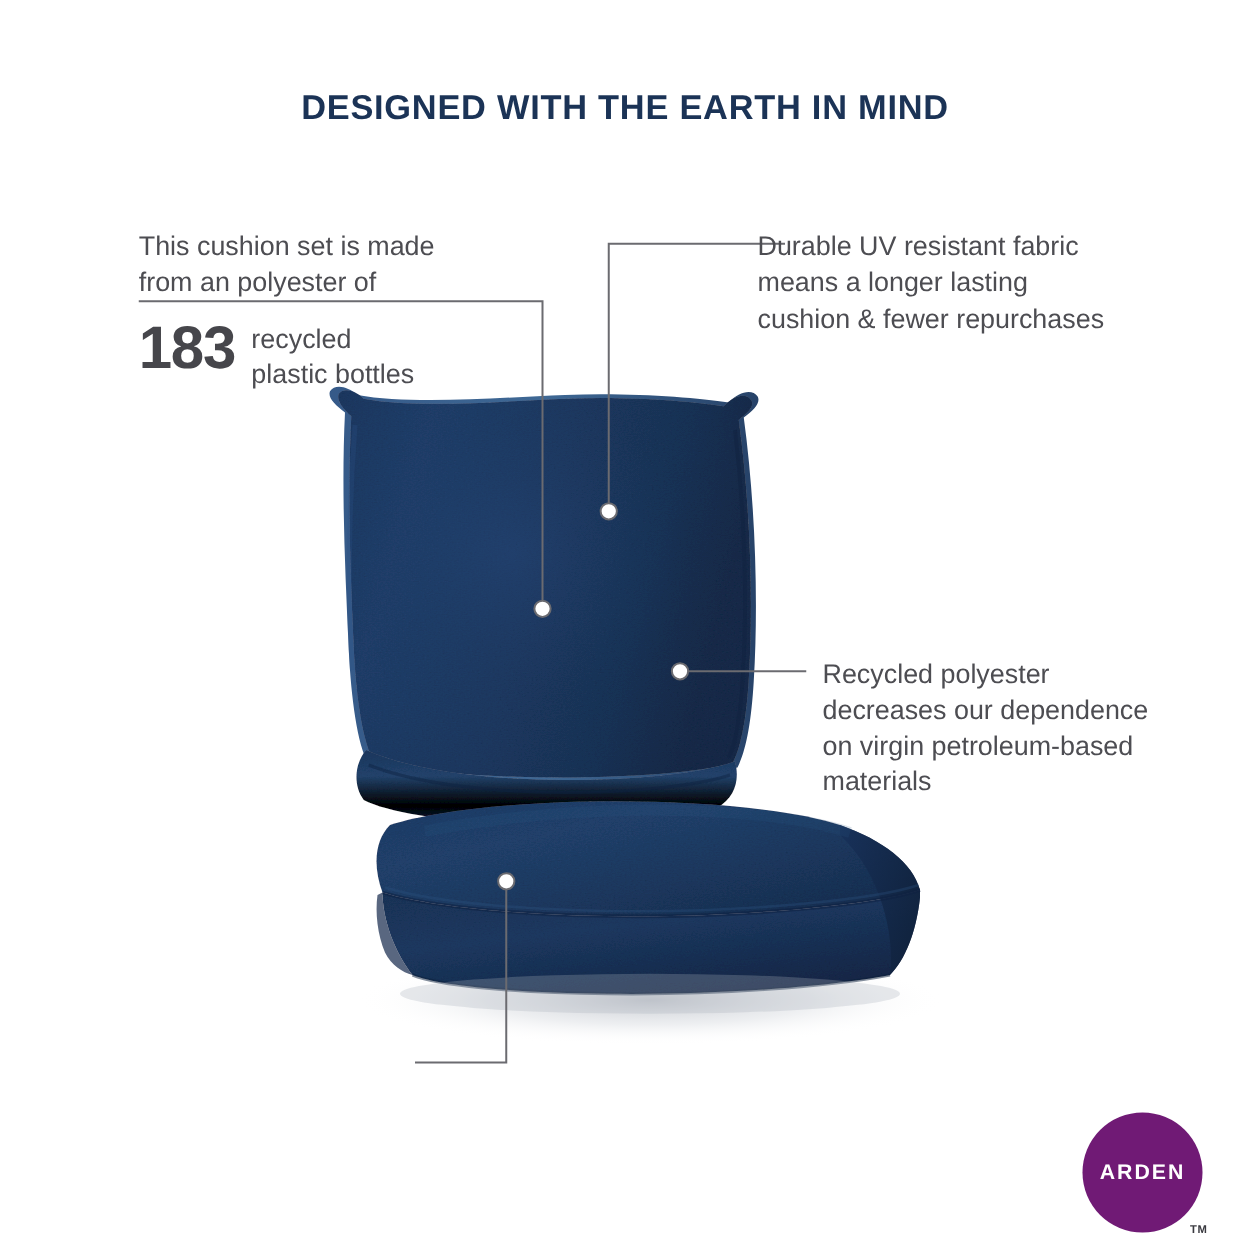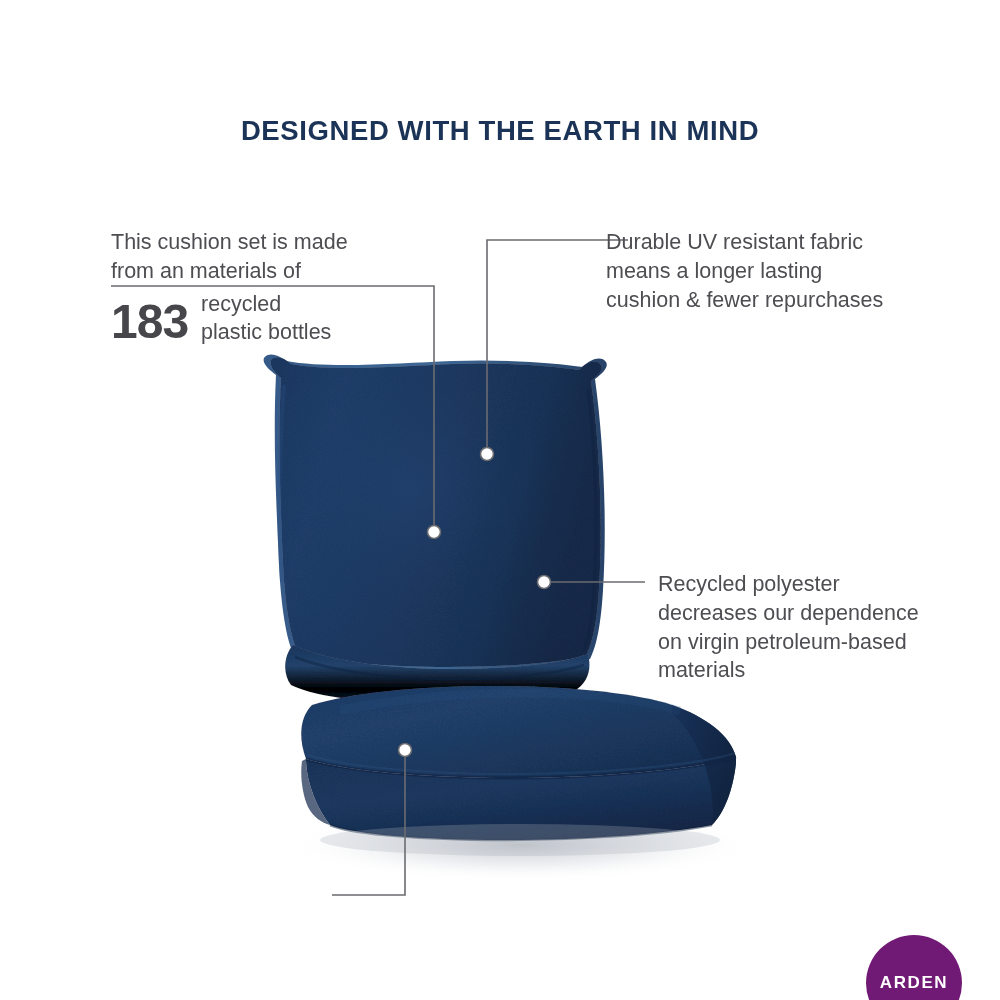--- a/index.html
+++ b/index.html
@@ -5,21 +5,21 @@
 <style>
   * { margin:0; padding:0; box-sizing:border-box; }
   html,body { width:1000px; height:1000px; }
   body {
     background:#ffffff;
     font-family:"Liberation Sans", sans-serif;
     color:#4a4a4f;
     position:relative;
     overflow:hidden;
   }
-  #stage { position:absolute; inset:0; width:1000px; height:940px;margin-top:45px; }
+  #stage { position:absolute; inset:0; width:1000px; height:940px; }
 
   
   #title {
     position:absolute;
     top:70px; left:0; width:1000px;
     text-align:center;
     font-size:27.5px;
     font-weight:bold;
     letter-spacing:0.6px;
     color:#1b3356;
@@ -33,23 +33,23 @@
     line-height:1.34;
     color:#4d4d52;
     font-family:"Liberation Sans", sans-serif;
     white-space:pre-line;
   }
 
   #c-bottles-intro { top:183px; left:111px; width:340px; }
 
   #c-bottles-stat {
     position:absolute;
-    top:243px; left:111px;
+    top:255px; left:111px;
     display:flex;
-    align-items:flex-end;
+    align-items:flex-start;
     gap:13px;
   }
   #c-bottles-number {
     font-size:48px;
     font-weight:bold;
     color:#46464b;
     letter-spacing:-1px;
     line-height:1;
     font-family:"Liberation Sans", sans-serif;
   }
@@ -290,21 +290,21 @@
 
       <path d="M 645,537 L 551,537"></path>
       <circle cx="544" cy="537" r="6.5" fill="#ffffff" stroke="#6b6b70" stroke-width="1.6"></circle>
 
       <path d="M 405,712 L 405,850 L 332,850"></path>
       <circle cx="405" cy="705" r="6.5" fill="#ffffff" stroke="#6b6b70" stroke-width="1.6"></circle>
     </g>
   </svg>
 
   <div class="callout" id="c-bottles-intro">This cushion set is made
-from an materials of</div>
+from an polyester of</div>
 
   <div id="c-bottles-stat">
     <span id="c-bottles-number">183</span>
     <span id="c-bottles-label">recycled
 plastic bottles</span>
   </div>
 
   <div class="callout" id="c-poly">Recycled polyester
 decreases our dependence
 on virgin petroleum-based

